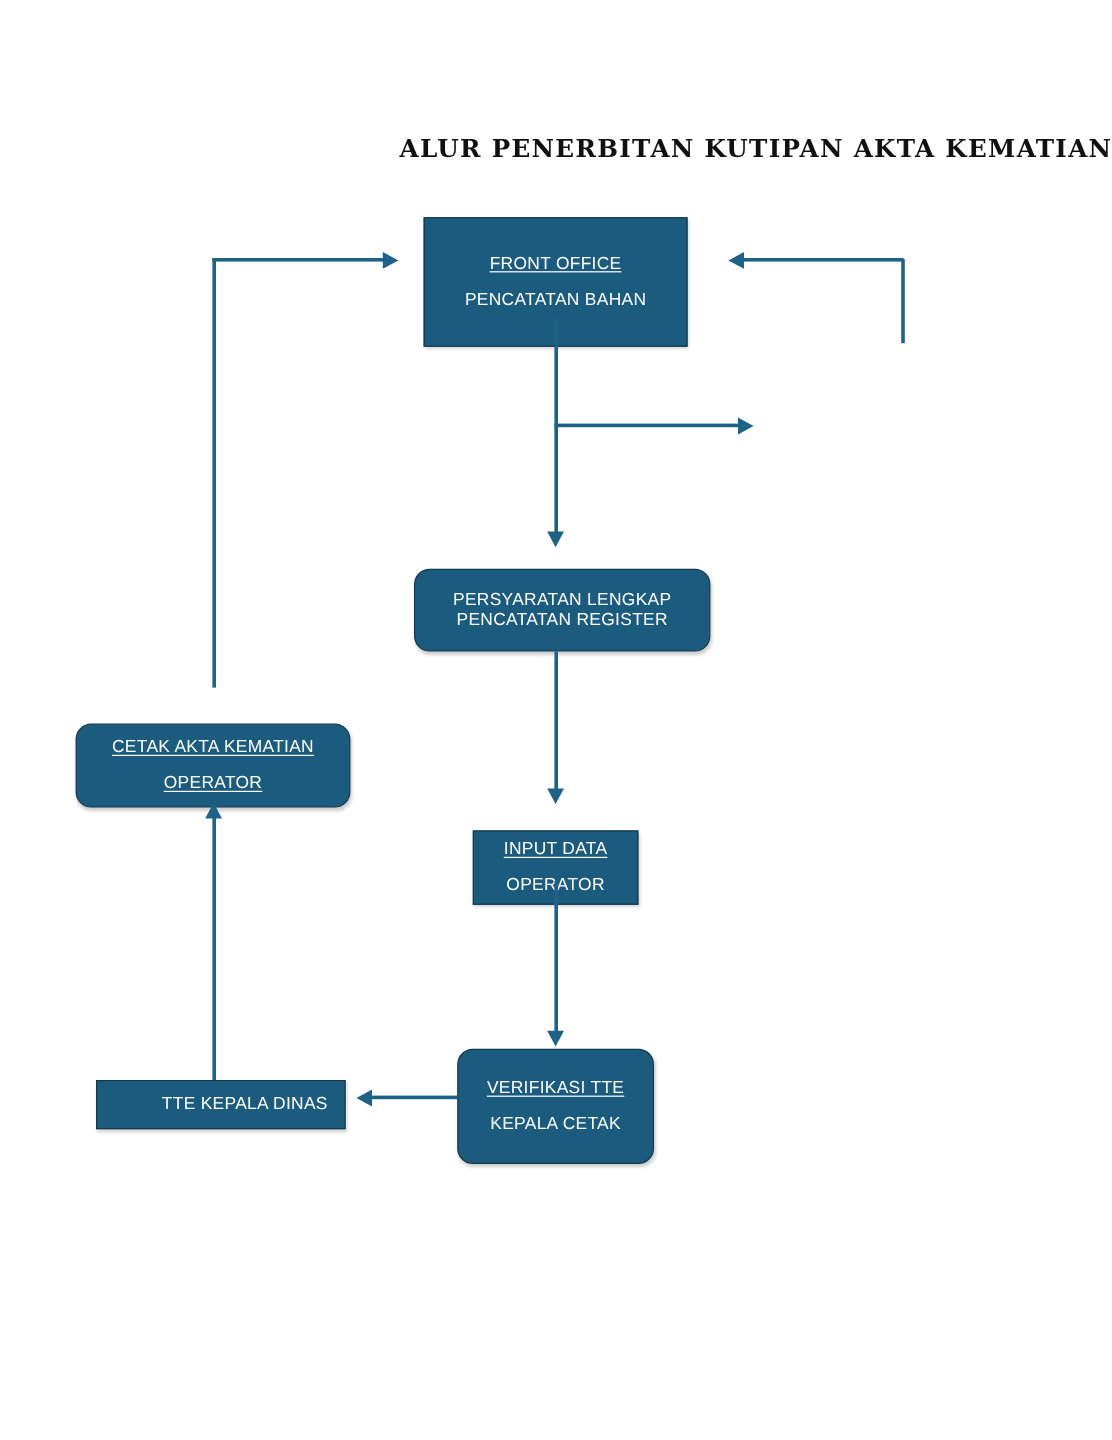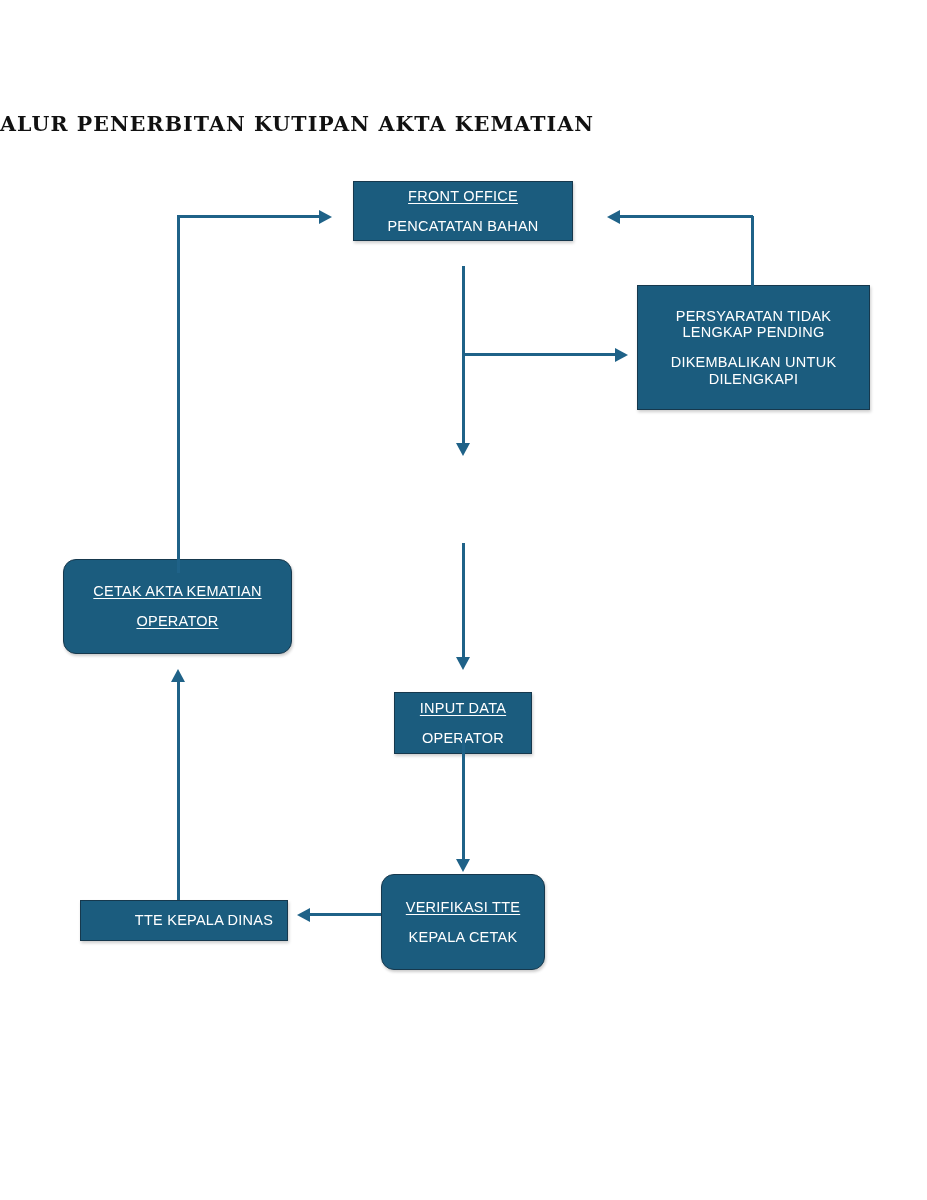--- a/index.html
+++ b/index.html
@@ -15,21 +15,21 @@
     width: 927px;
     height: 1200px;
     background: #ffffff;
     overflow: hidden;
   }
   #title {
     position: absolute;
     left: 0;
     top: 112px;
     width: 927px;
-    text-align: left;
+    text-align: right;
     font-family: "DejaVu Serif", serif;
     font-size: 20.5px;
     font-weight: 700;
     letter-spacing: 1.1px;
     color: #111111;
     white-space: nowrap;
   }
   .node {
     position: absolute;
     box-sizing: border-box;
@@ -67,36 +67,33 @@
   .ahead.left  { border-top: 7px solid transparent; border-bottom: 7px solid transparent; border-right: 13px solid #1F6288; }
   .ahead.right { border-top: 7px solid transparent; border-bottom: 7px solid transparent; border-left: 13px solid #1F6288; }
 </style>
 </head>
 <body>
 
 <div id="canvas">
 
   <div id="title">ALUR PENERBITAN KUTIPAN AKTA KEMATIAN</div>
 
-  <div class="node" style="left:353px; top:181px; width:220px; height:60px;">
+  <div class="node" style="left:353px; top:181px; width:220px; height:108px;">
     <span class="ln u">FRONT OFFICE</span>
     <span class="gap"></span>
     <span class="ln">PENCATATAN BAHAN</span>
   </div>
 
-  <div class="node" style="left:637px; top:285px; width:233px; height:125px;">
-    <span class="ln">PERSYARATAN TIDAK</span>
-    <span class="ln">LENGKAP PENDING</span>
-    <span class="gap"></span>
-    <span class="ln">DIKEMBALIKAN UNTUK</span>
-    <span class="ln">DILENGKAPI</span>
+
+  <div class="node rounded" style="left:345px; top:474px; width:247px; height:69px;">
+    <span class="ln">PERSYARATAN LENGKAP</span>
+    <span class="ln">PENCATATAN REGISTER</span>
   </div>
 
-
-  <div class="node rounded" style="left:63px; top:559px; width:229px; height:95px;">
+  <div class="node rounded" style="left:63px; top:603px; width:229px; height:70px;">
     <span class="ln u">CETAK AKTA KEMATIAN</span>
     <span class="gap"></span>
     <span class="ln u">OPERATOR</span>
   </div>
 
   <div class="node" style="left:394px; top:672px; width:138px; height:62px;margin-top:20px;">
     <span class="ln u">INPUT DATA</span>
     <span class="gap"></span>
     <span class="ln">OPERATOR</span>
   </div>

